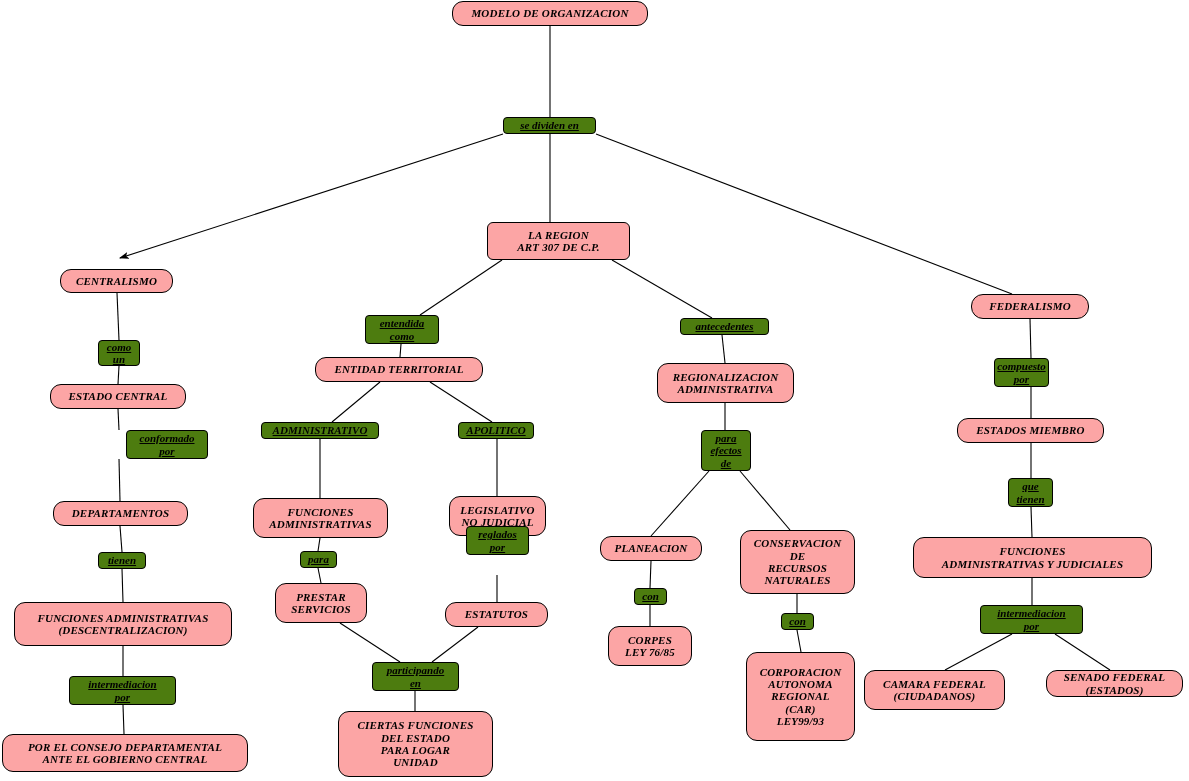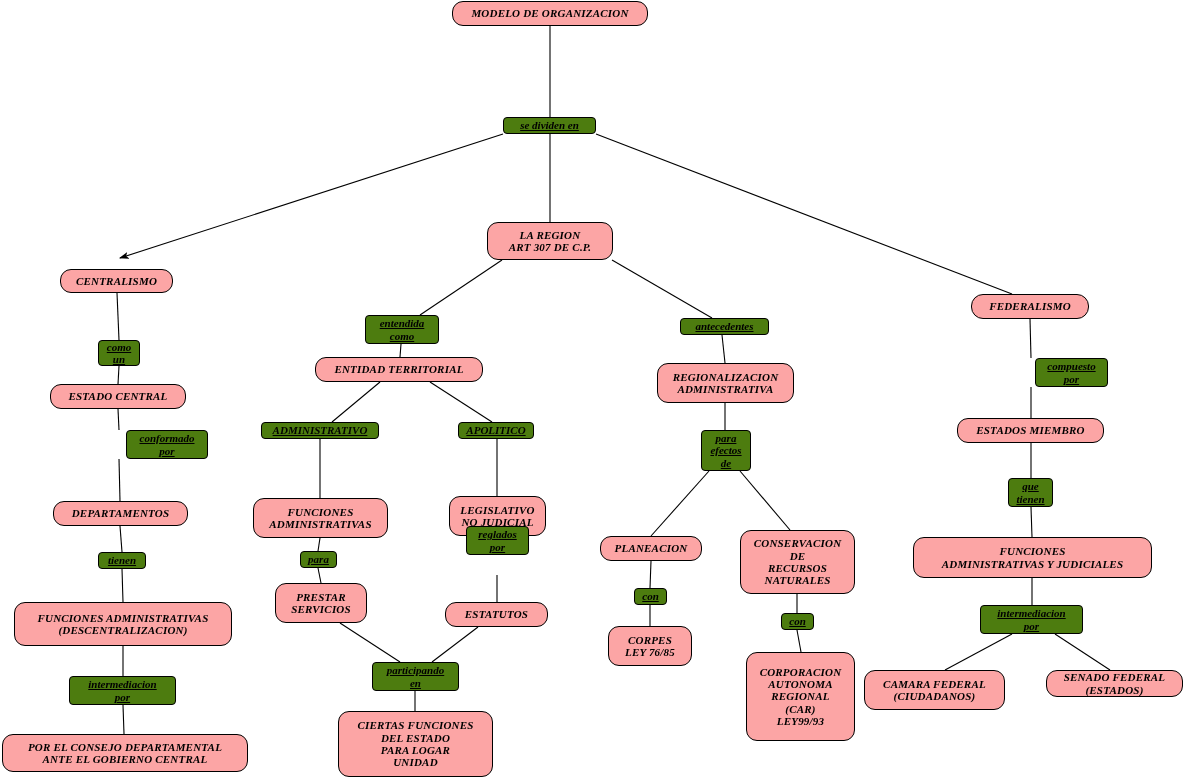--- a/index.html
+++ b/index.html
@@ -107,21 +107,21 @@
       <polyline points="1030,319 1031,358" fill="none" stroke="#000000" stroke-width="1.1"></polyline>
       <polyline points="1031,387 1031,418" fill="none" stroke="#000000" stroke-width="1.1"></polyline>
       <polyline points="1031,443 1031,478" fill="none" stroke="#000000" stroke-width="1.1"></polyline>
       <polyline points="1031,507 1032,537" fill="none" stroke="#000000" stroke-width="1.1"></polyline>
       <polyline points="1032,578 1032,605" fill="none" stroke="#000000" stroke-width="1.1"></polyline>
       <polyline points="1012,634 945,670" fill="none" stroke="#000000" stroke-width="1.1"></polyline>
       <polyline points="1055,634 1110,670" fill="none" stroke="#000000" stroke-width="1.1"></polyline>
     </svg>
 <div class="node" style="left: 452px; top: 1px; width: 196px; height: 25px; font-size: 11px;"><span>MODELO DE ORGANIZACION</span></div>
     <div class="node" style="left: 60px; top: 269px; width: 113px; height: 24px; font-size: 11px;"><span>CENTRALISMO</span></div>
-    <div class="node" style="left: 487px; top: 222px; width: 126px; height: 38px; font-size: 11px;"><span>LA REGION
+    <div class="node" style="left: 487px; top: 222px; width: 143px; height: 38px; font-size: 11px; border-radius: 6px;"><span>LA REGION
 ART 307 DE C.P.</span></div>
     <div class="node" style="left: 971px; top: 294px; width: 118px; height: 25px; font-size: 11px; border-radius: 12px;"><span>FEDERALISMO</span></div>
     <div class="node" style="left: 50px; top: 384px; width: 136px; height: 25px; font-size: 11px;"><span>ESTADO CENTRAL</span></div>
     <div class="node" style="left: 53px; top: 501px; width: 135px; height: 25px; font-size: 11px;"><span>DEPARTAMENTOS</span></div>
     <div class="node" style="left: 14px; top: 602px; width: 218px; height: 44px; font-size: 11px;"><span>FUNCIONES ADMINISTRATIVAS
 (DESCENTRALIZACION)</span></div>
     <div class="node" style="left: 2px; top: 734px; width: 246px; height: 38px; font-size: 11px;"><span>POR EL CONSEJO DEPARTAMENTAL
 ANTE EL GOBIERNO CENTRAL</span></div>
     <div class="node" style="left: 315px; top: 357px; width: 168px; height: 25px; font-size: 11px;"><span>ENTIDAD TERRITORIAL</span></div>
     <div class="node" style="left: 253px; top: 498px; width: 135px; height: 40px; font-size: 11px;"><span>FUNCIONES
@@ -172,19 +172,19 @@
     <div class="link-label" style="left: 466px; top: 526px; width: 63px; height: 29px; font-size: 11px;"><span>reglados
 por</span></div>
     <div class="link-label" style="left: 372px; top: 662px; width: 87px; height: 29px; font-size: 11px;"><span>participando
 en</span></div>
     <div class="link-label" style="left: 680px; top: 318px; width: 89px; height: 17px; font-size: 11px;"><span>antecedentes</span></div>
     <div class="link-label" style="left: 701px; top: 430px; width: 50px; height: 41px; font-size: 11px;"><span>para
 efectos
 de</span></div>
     <div class="link-label" style="left: 634px; top: 588px; width: 33px; height: 17px; font-size: 11px;"><span>con</span></div>
     <div class="link-label" style="left: 781px; top: 613px; width: 33px; height: 17px; font-size: 11px;"><span>con</span></div>
-    <div class="link-label" style="left: 1035px; top: 358px; width: 73px; height: 29px; font-size: 11px;"><span>compuesto
+    <div class="link-label" style="left: 994px; top: 358px; width: 55px; height: 29px; font-size: 11px;"><span>compuesto
 por</span></div>
     <div class="link-label" style="left: 1008px; top: 478px; width: 45px; height: 29px; font-size: 11px;"><span>que
 tienen</span></div>
     <div class="link-label" style="left: 980px; top: 605px; width: 103px; height: 29px; font-size: 11px;"><span>intermediacion
 por</span></div>
   </div>
 
 </body></html>

